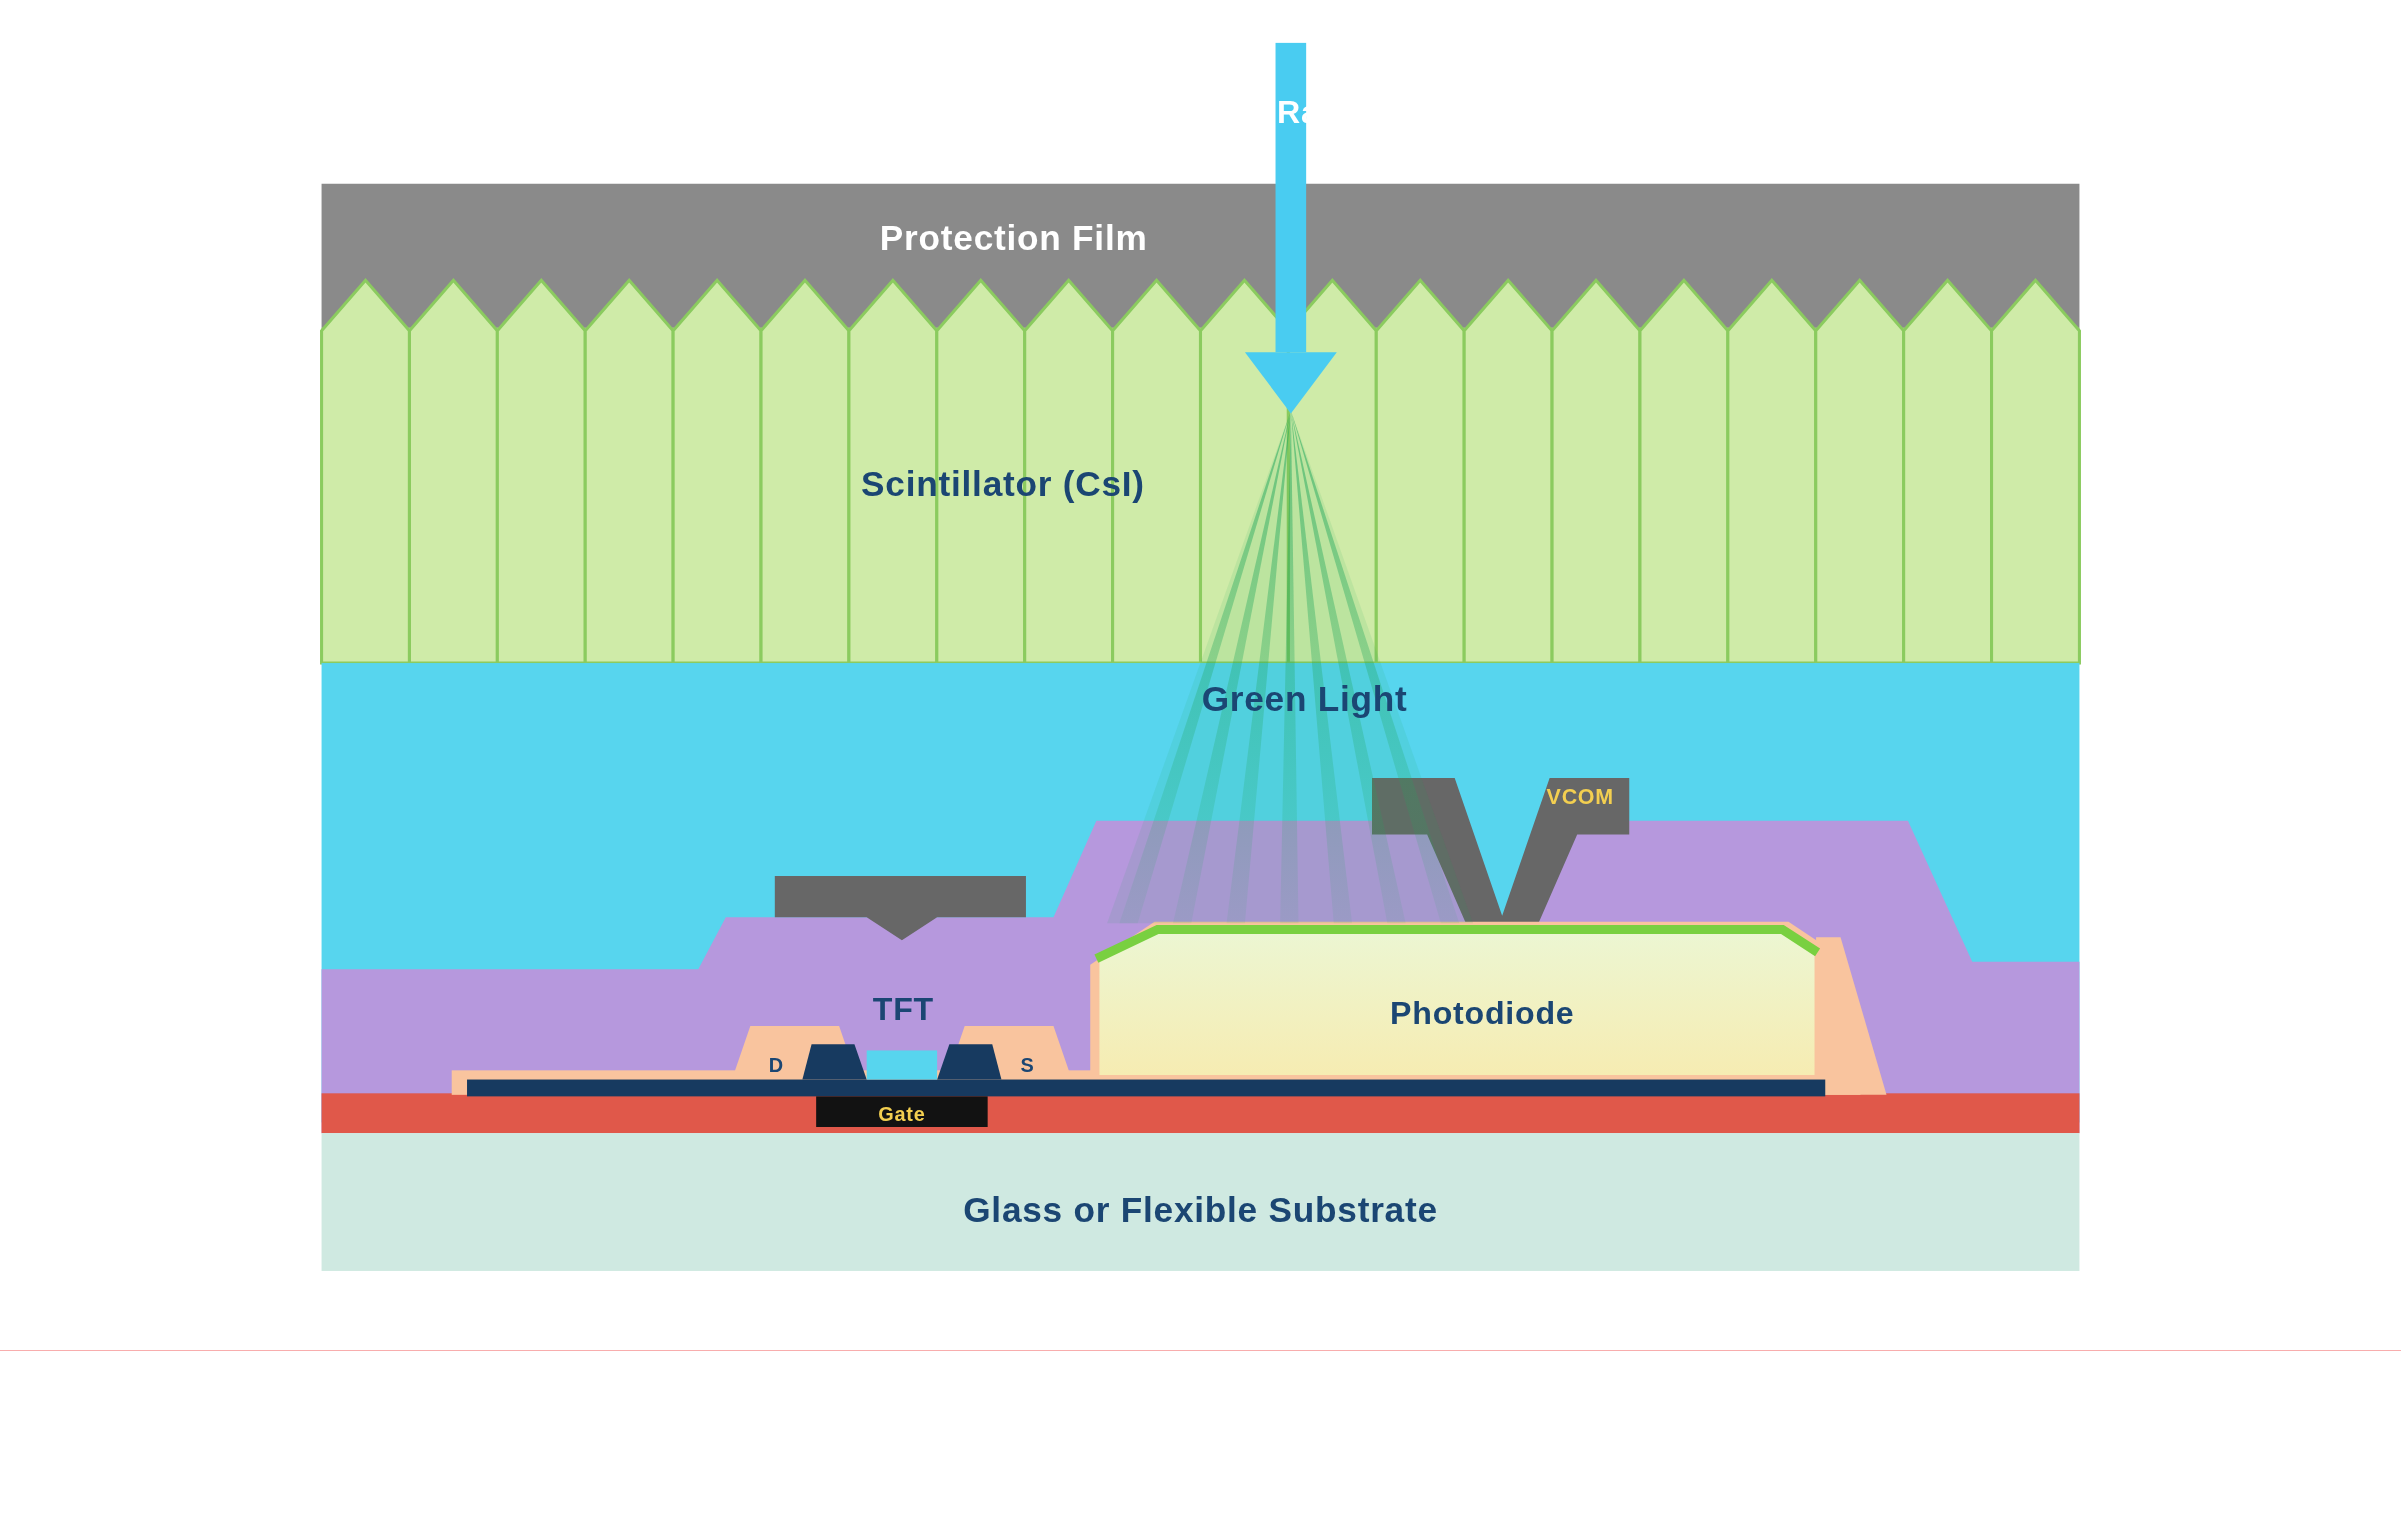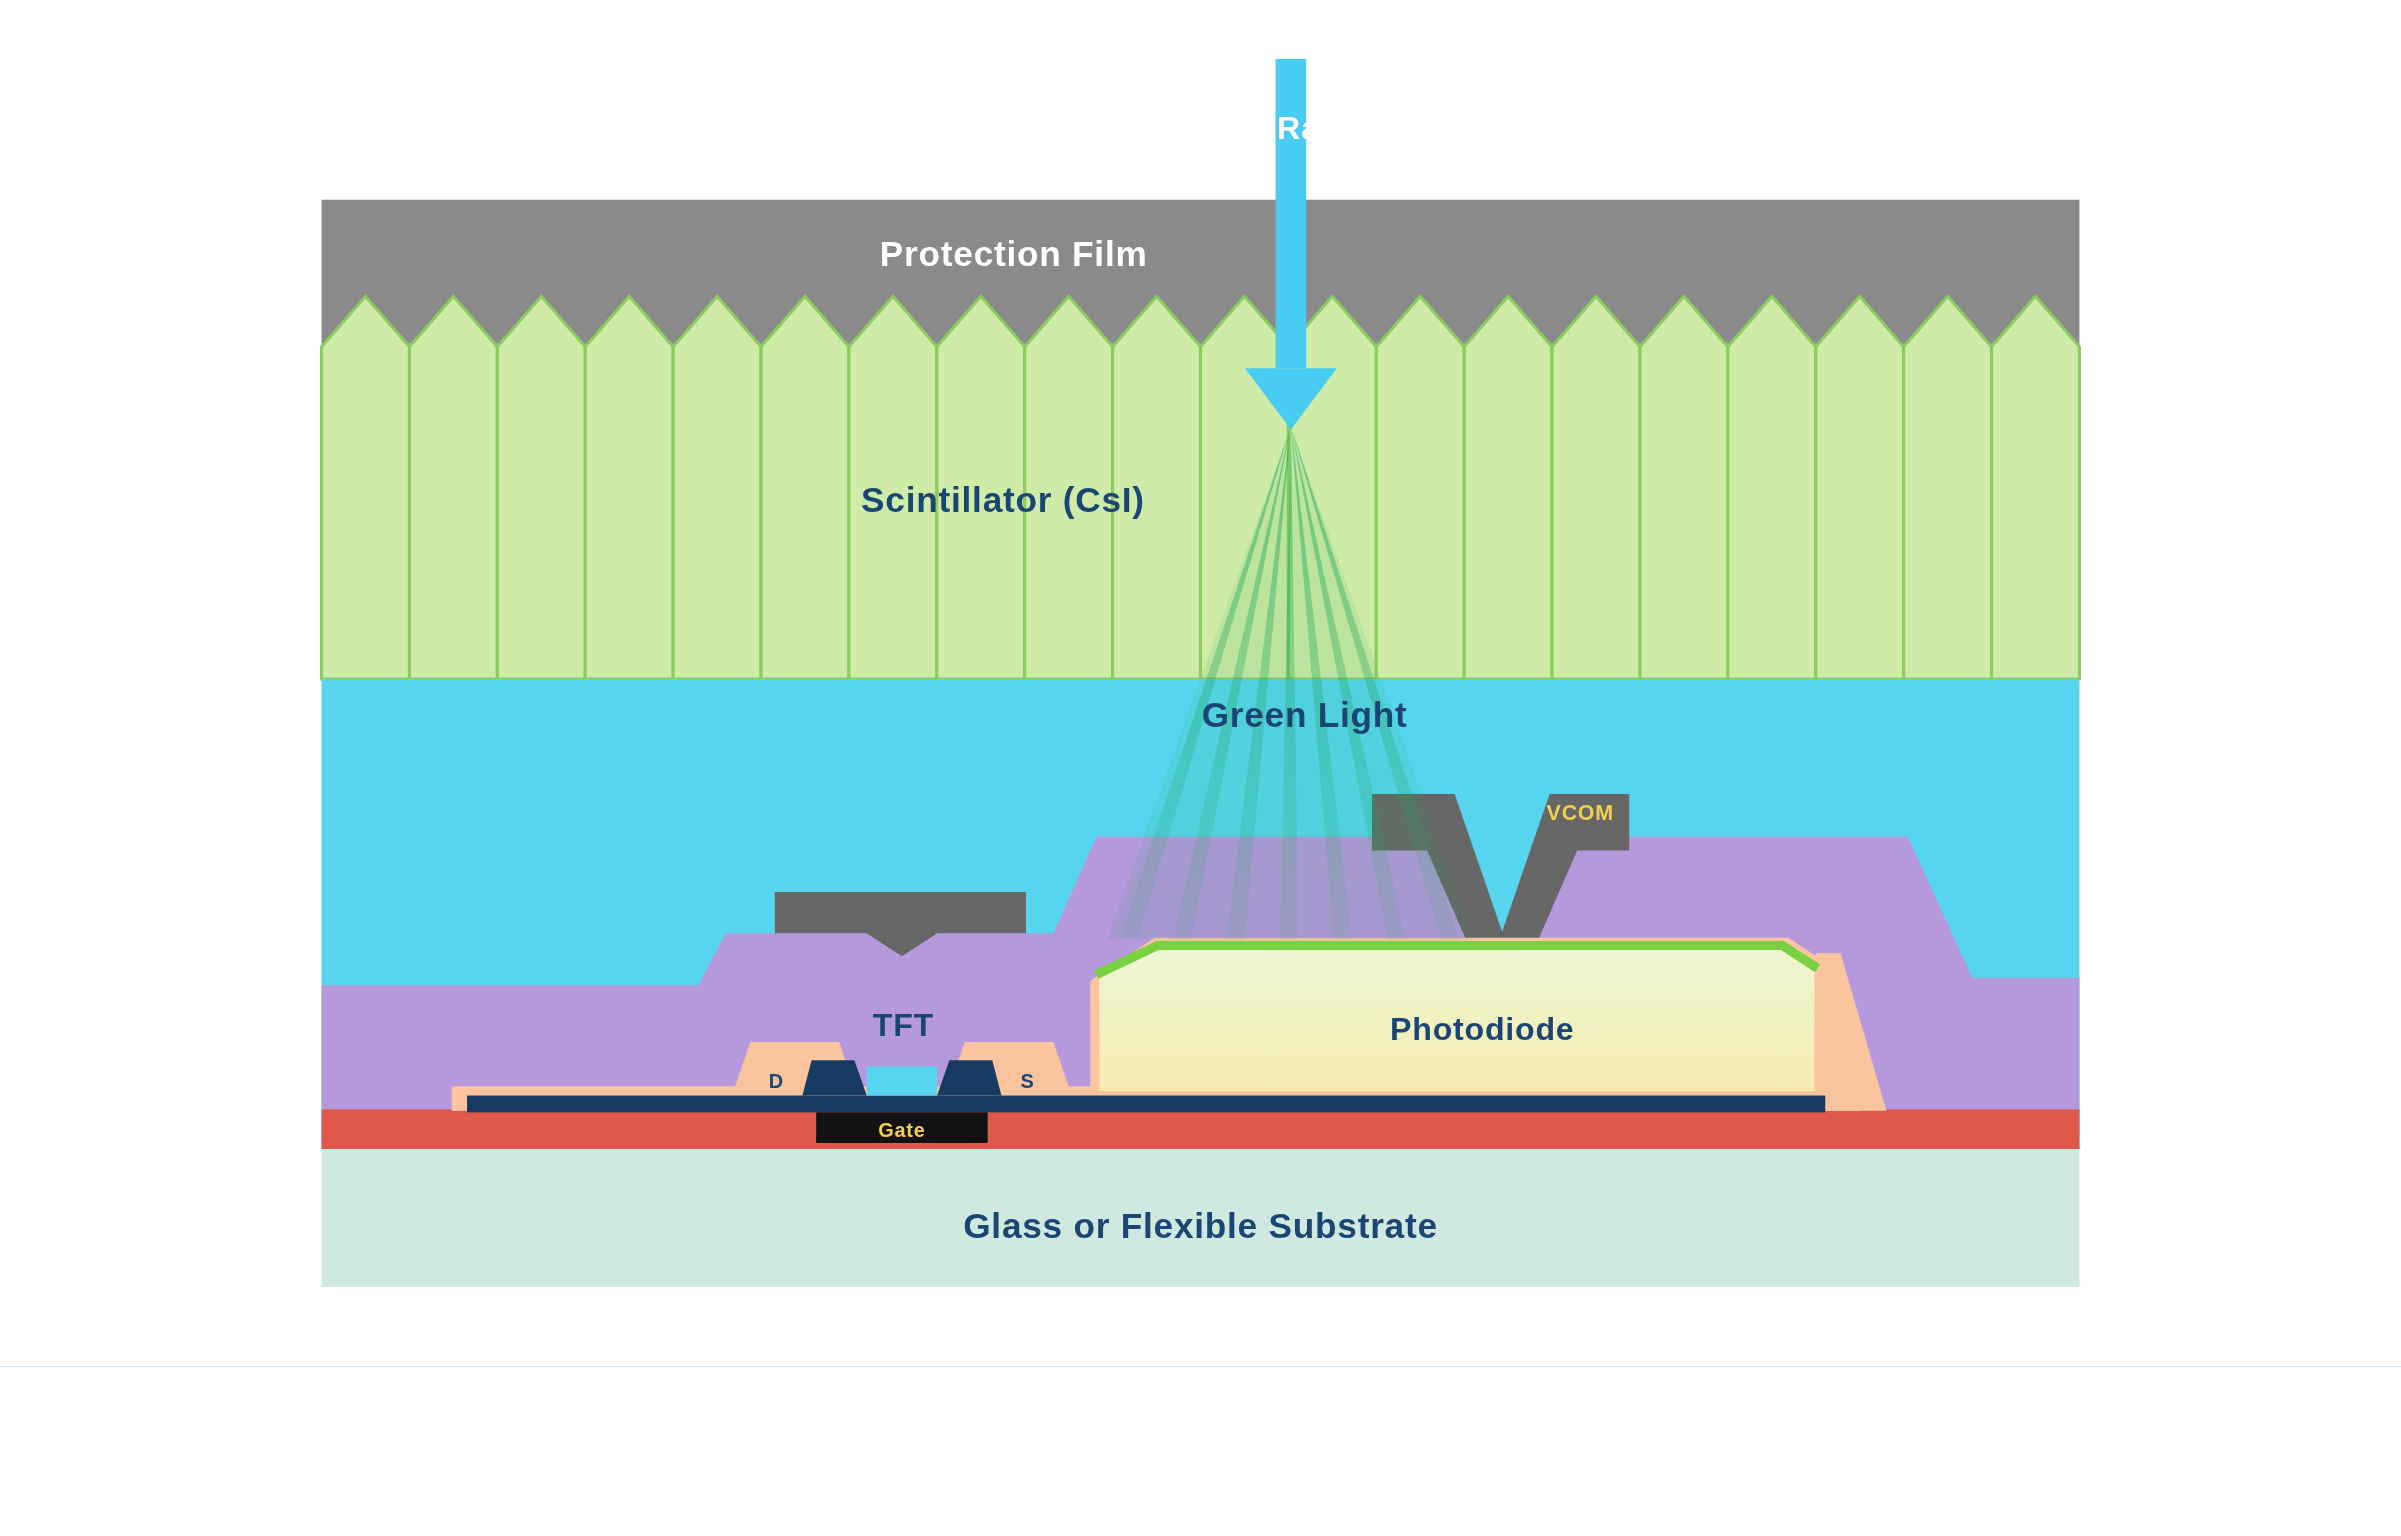--- a/index.html
+++ b/index.html
@@ -1,16 +1,16 @@
 <!DOCTYPE html>
 <html style="font-size:7.7px"><head>
 <meta charset="utf-8">
 <style>
   html,body{margin:0;padding:0;background:#ffffff;}
-  .page{width:100%;background:#7dd3fc;margin-top:16px;}
+  .page{width:100%;background:#ef4444;}
   svg{display:block;width:100%;height:auto;}
   text{font-family:"Liberation Sans","DejaVu Sans",sans-serif;font-weight:bold;}
   .lbl-main{font-size:23px;letter-spacing:0.5px;}
   .lbl-mid{font-size:21px;letter-spacing:0.5px;}
   .lbl-small{font-size:14px;letter-spacing:0.5px;}
   .lbl-tiny{font-size:13px;letter-spacing:0.5px;}
 </style>
 </head>
 <body>
 

